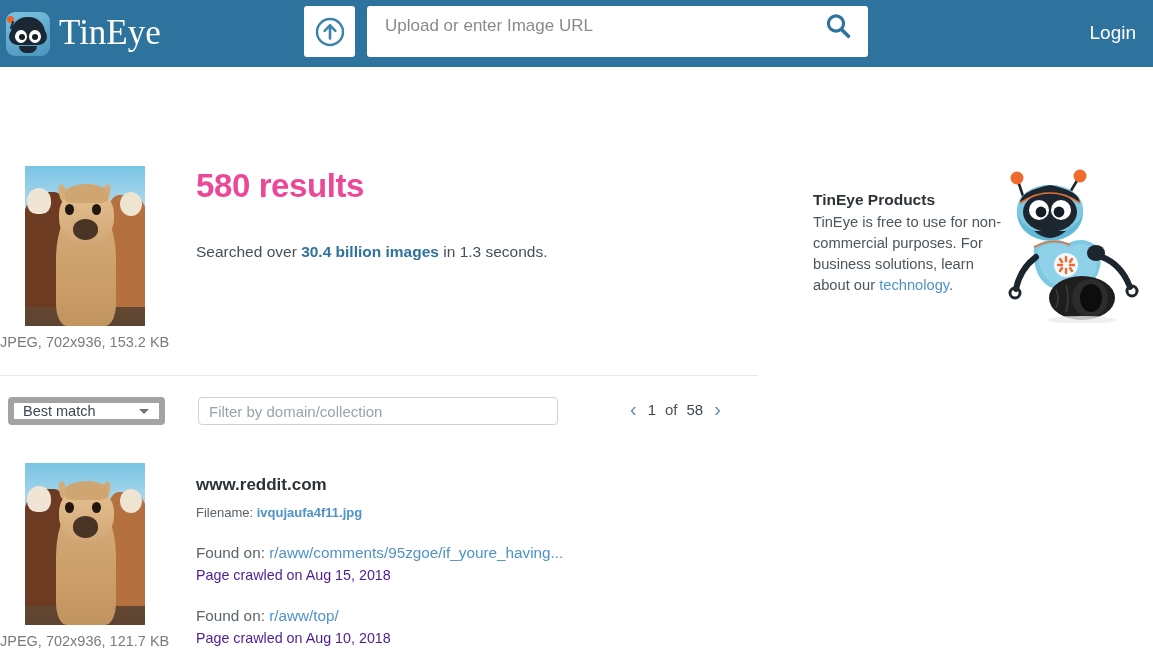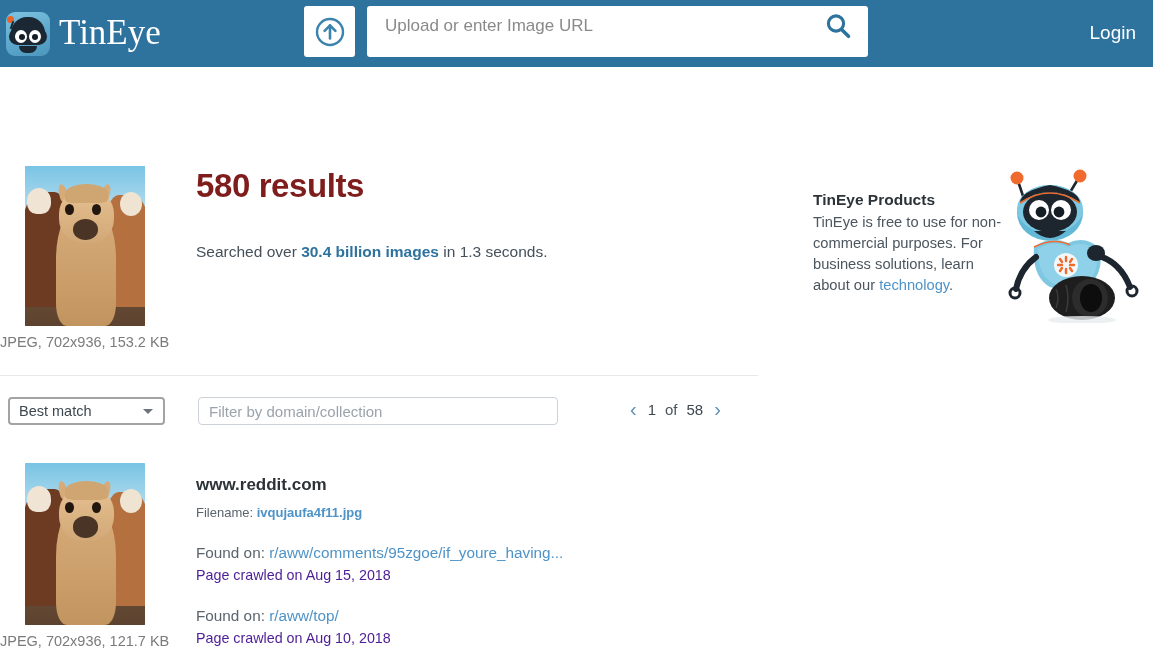--- a/index.html
+++ b/index.html
@@ -217,21 +217,21 @@
 
   .summary {
     position: absolute;
     left: 196px;
     top: 100px;
     width: 560px;
   }
   .results-title {
     font-size: 33px;
     font-weight: bold;
-    color: #7f1d1d;
+    color: #ec4899;
     line-height: 1.15;
     margin: 0;
     letter-spacing: -0.4px;
   }
   .summary-line {
     margin-top: 38px;
     font-size: 15.5px;
     color: #45505a;
   }
   .summary-line b { color: #2E729E; }
@@ -280,21 +280,21 @@
     background: #e6e9ec;
   }
 
   
   .sort-select {
     position: absolute;
     left: 8px;
     top: 330px;
     width: 157px;
     height: 28px;
-    border: 2px solid #a3a3a3;
+    border: 6px solid #a3a3a3;
     border-radius: 4px;
     background: #ffffff;
     display: flex;
     align-items: center;
     padding: 0 9px;
     font-size: 14.5px;
     color: #3d4750;
     cursor: pointer;
   }
   .sort-caret {

